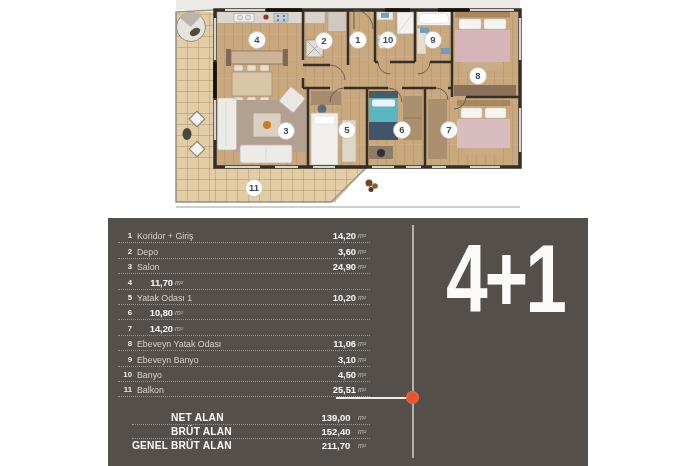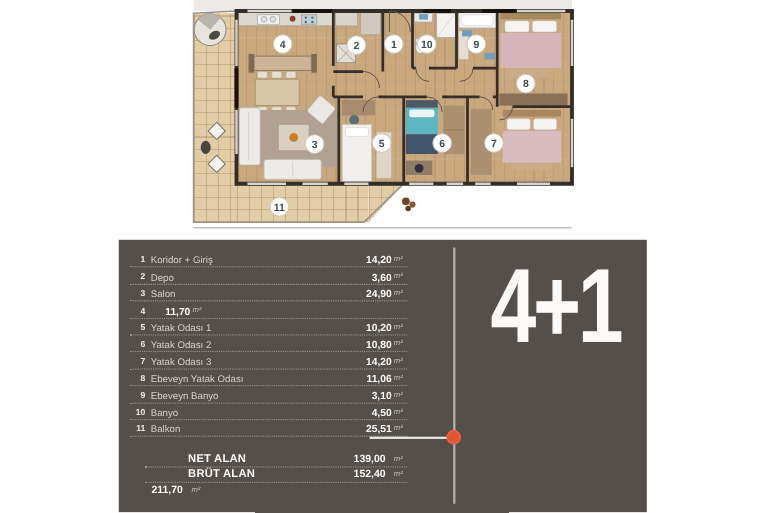--- a/index.html
+++ b/index.html
@@ -280,27 +280,25 @@
           <span class="unit">m²</span>
         </div>
       <div class="row">
           <span class="num">5</span>
           <span class="label">Yatak Odası 1</span>
           <span class="value">10,20</span>
           <span class="unit">m²</span>
         </div>
       <div class="row">
           <span class="num">6</span>
-          <span class="label">Yatak Odası 2</span>
           <span class="value">10,80</span>
           <span class="unit">m²</span>
         </div>
       <div class="row">
           <span class="num">7</span>
-          <span class="label">Yatak Odası 3</span>
           <span class="value">14,20</span>
           <span class="unit">m²</span>
         </div>
       <div class="row">
           <span class="num">8</span>
           <span class="label">Ebeveyn Yatak Odası</span>
           <span class="value">11,06</span>
           <span class="unit">m²</span>
         </div>
       <div class="row">
@@ -328,20 +326,21 @@
           <span class="label">NET ALAN</span>
           <span class="value">139,00</span>
           <span class="unit">m²</span>
         </div>
       <div class="srow dotted">
           <span class="label">BRÜT ALAN</span>
           <span class="value">152,40</span>
           <span class="unit">m²</span>
         </div>
       <div class="srow">
+          <span class="label">GENEL BRÜT ALAN</span>
           <span class="value">211,70</span>
           <span class="unit">m²</span>
         </div>
     </div>
 
     <div class="vline"></div>
     <div class="hline"></div>
     <div class="dot"></div>
     <div id="unit-type">4+1</div>
   </div>

